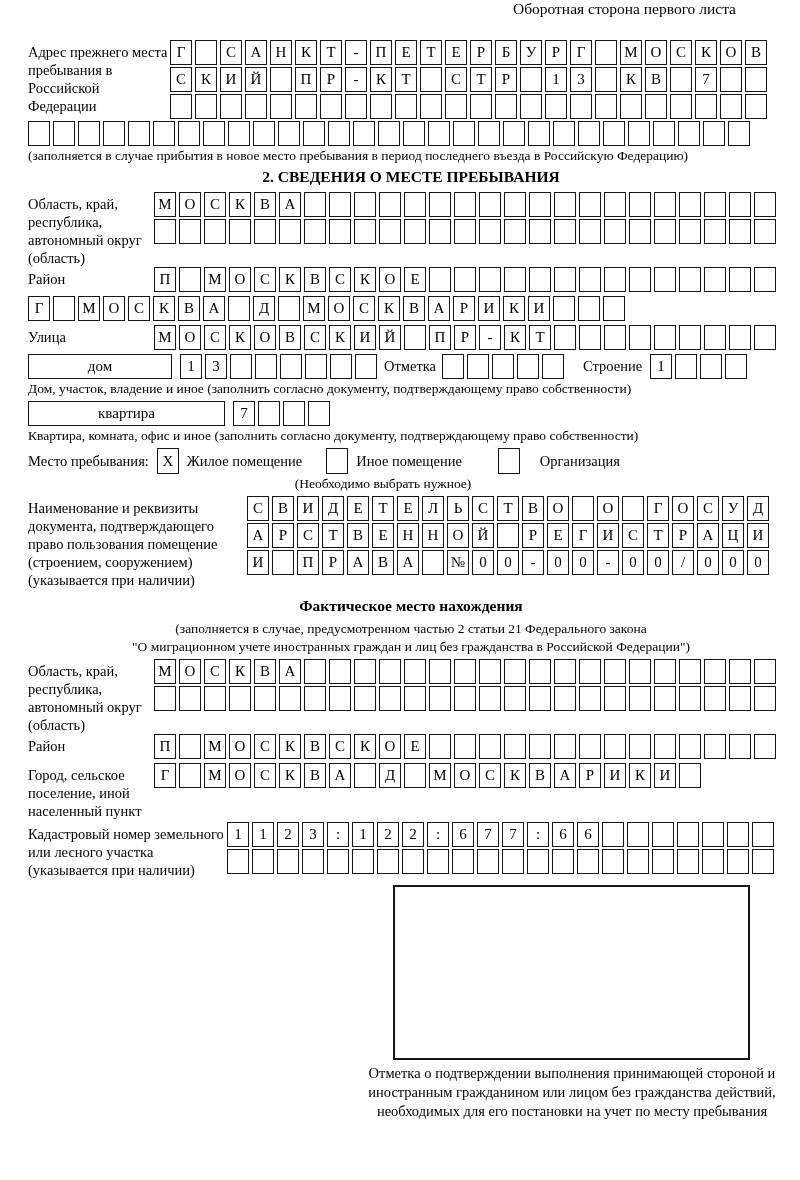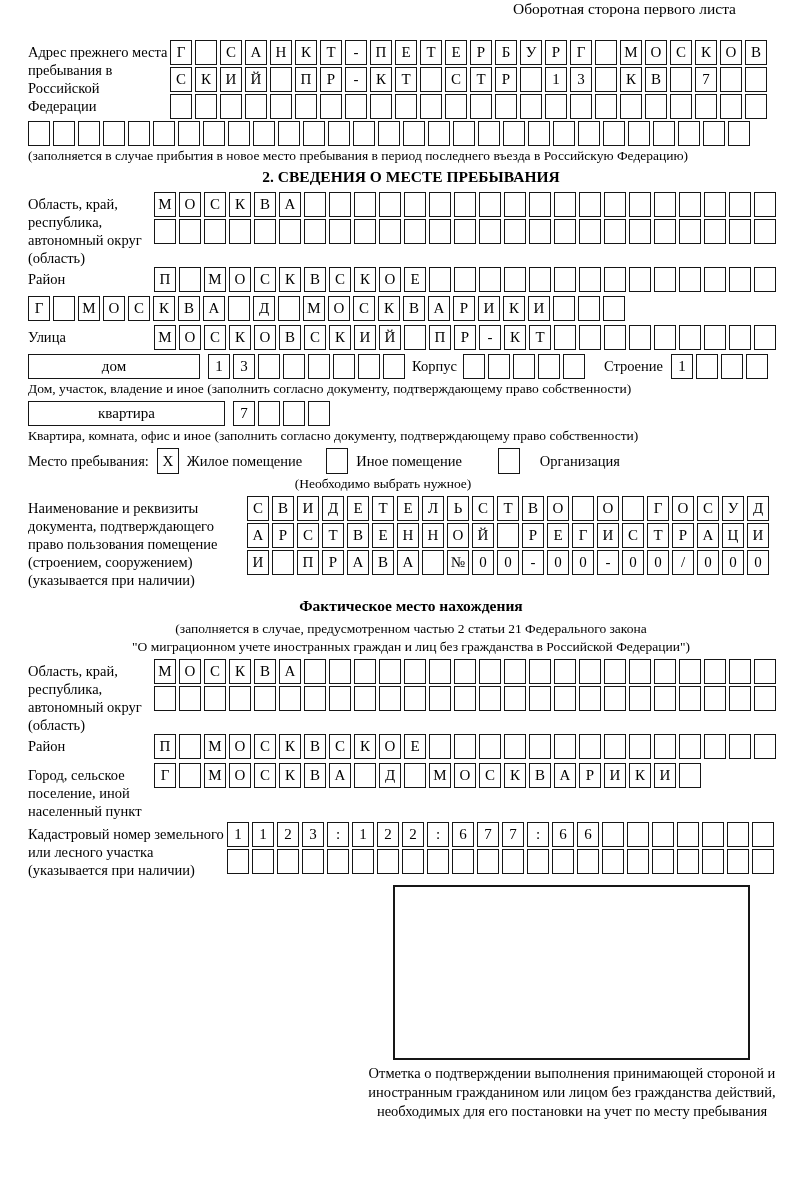--- a/index.html
+++ b/index.html
@@ -329,32 +329,32 @@
         <div class="cell"></div>
         <div class="cell"></div>
         <div class="cell"></div>
         <div class="cell"></div>
         <div class="cell"></div>
         <div class="cell"></div>
       </div>
   </div>
 
   <div class="row mb2">
-    <div class="wide-box" style="width:172px;">дом</div>
+    <div class="wide-box" style="width:144px;">дом</div>
     <div class="grid-row" style="margin-bottom:0;">
         <div class="cell">1</div>
         <div class="cell">3</div>
         <div class="cell"></div>
         <div class="cell"></div>
         <div class="cell"></div>
         <div class="cell"></div>
         <div class="cell"></div>
         <div class="cell"></div>
       </div>
-    <div class="inline-label" style="margin:0 6px 0 4px;">Корпус</div>
+    <div class="inline-label" style="margin:0 6px 0 4px;">Отметка</div>
     <div class="grid-row" style="margin-bottom:0;">
         <div class="cell"></div>
         <div class="cell"></div>
         <div class="cell"></div>
         <div class="cell"></div>
         <div class="cell"></div>
       </div>
     <div class="inline-label" style="margin:0 8px 0 16px;">Строение</div>
     <div class="grid-row" style="margin-bottom:0;">
         <div class="cell">1</div>

